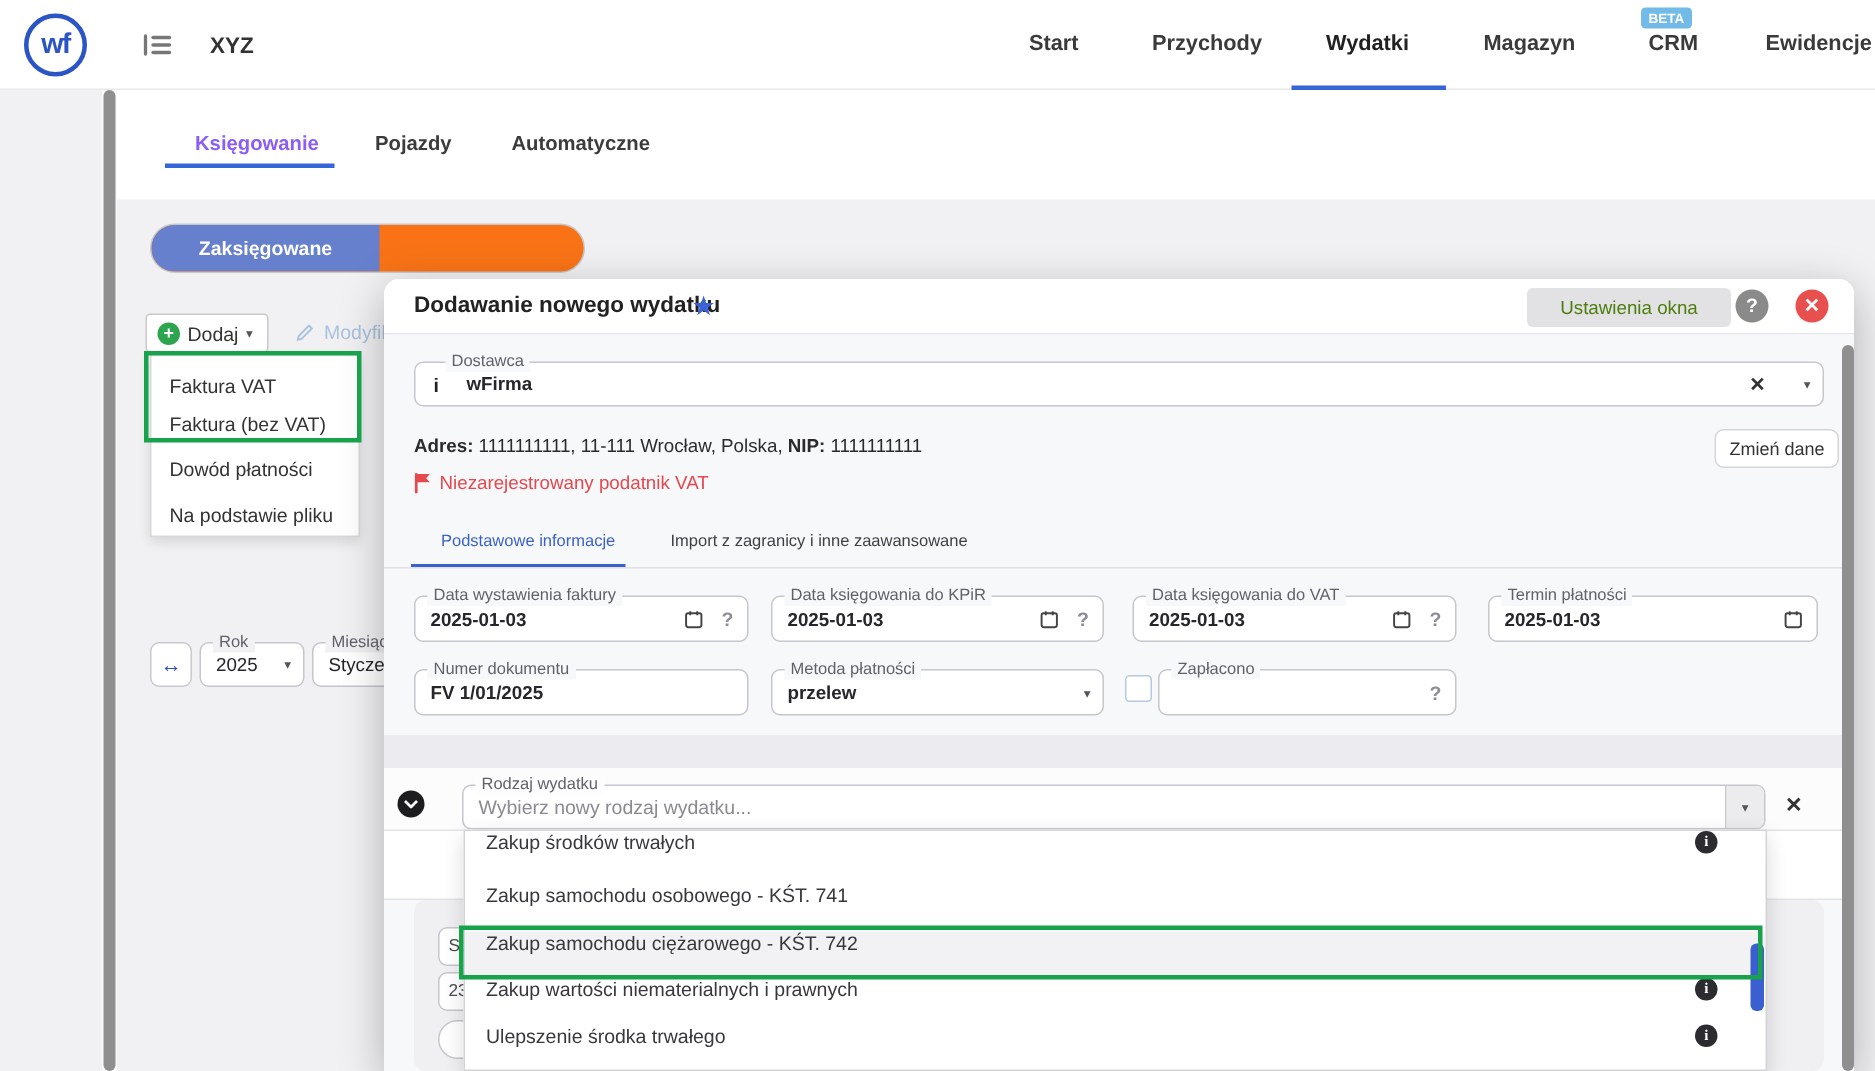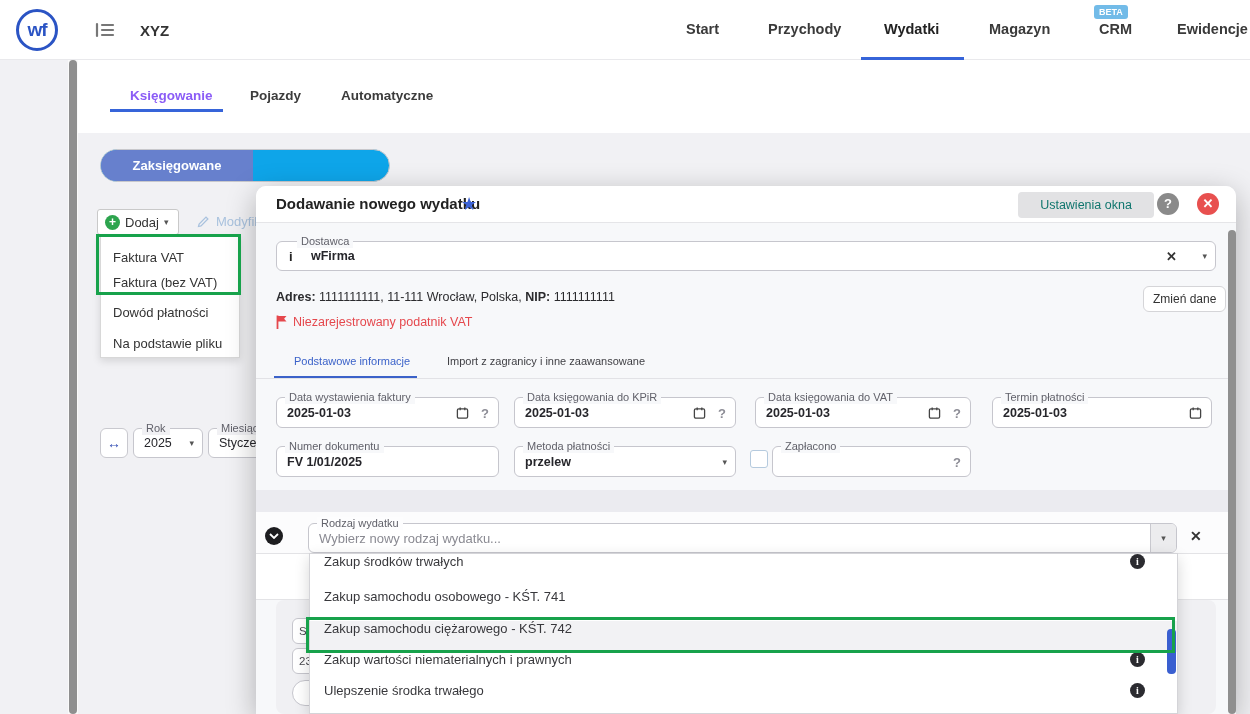--- a/index.html
+++ b/index.html
@@ -26,21 +26,21 @@
   .sscroll .thumb { position:absolute; left:1px; top:0; width:8px; height:654px; background:#8f8f8f; border-radius:4px; }
 
   
   .main-top { position:absolute; left:78px; top:60px; width:1172px; height:73px; background:#fff; z-index:4; }
   .main-gray { position:absolute; left:78px; top:133px; width:1172px; height:581px; background:#f1f1f4; z-index:4; }
 
   .pagetab { position:absolute; top:88px; font-size:13.5px; font-weight:bold; color:#3c3c3c; z-index:6; cursor:pointer; }
   .pagetab-underline { position:absolute; left:110px; top:109px; width:113px; height:3px; background:#3664d9; z-index:6; }
 
   .segmented { position:absolute; left:100px; top:149px; width:290px; height:33px; border-radius:17px; z-index:6;
-               border:1px solid #c8c8cc; background:#0ea5e9; overflow:hidden; display:flex;gap:24px; }
+               border:1px solid #c8c8cc; background:#f97316; overflow:hidden; display:flex;gap:24px; }
   .seg-a { width:152px; height:100%; background:#6780cd; color:#fff; font-size:13px; font-weight:bold;
            display:flex; align-items:center; justify-content:center; cursor:pointer; }
   .seg-b { flex:1; color:#333; font-size:13px; display:flex; align-items:center; justify-content:center; cursor:pointer; }
 
   .addbtn { position:absolute; left:97px; top:209px; width:82px; height:26px; background:#fff; border:1px solid #c9c9c9;
             border-radius:3px; display:flex; align-items:center; gap:5px; padding:0 7px; z-index:7; cursor:pointer; }
   .pluscirc { width:15px; height:15px; border-radius:50%; background:#2da44e; color:#fff; font-size:12px; font-weight:bold;
               line-height:14px; text-align:center; flex:0 0 auto; }
   .addbtn .lbl { font-size:13px; color:#333; }
   .caret { font-size:9px; color:#555; }
@@ -68,21 +68,21 @@
   .fcal.only { right:9px; }
 
   
   .modal { position:absolute; left:256px; top:186px; width:980px; height:528px; background:#f7f8fa; z-index:10;
            border-radius:10px 10px 0 0; box-shadow:0 8px 30px rgba(0,0,0,.28); }
   .mhead { position:absolute; left:0; top:0; width:980px; height:37px; background:#fff; border-radius:10px 10px 0 0;
            border-bottom:1px solid #e5e5e8; }
   .mtitle { position:absolute; left:20px; top:9px; font-size:15px; font-weight:bold; color:#222; }
   .mstar { position:absolute; left:205px; top:7px; font-size:18px; color:#3b62d6; cursor:pointer; }
   .msettings { position:absolute; left:762px; top:6px; width:136px; height:26px; background:#e2e2e4; border:none;
-               border-radius:4px; font-size:12.5px; color:#0f766e; font-family:"Liberation Sans",sans-serif; cursor:pointer; }
+               border-radius:4px; font-size:12.5px; color:#4d7c0f; font-family:"Liberation Sans",sans-serif; cursor:pointer; }
   .circbtn { position:absolute; top:7px; width:22px; height:22px; border-radius:50%; color:#fff; font-size:13px;
              font-weight:bold; text-align:center; line-height:22px; cursor:pointer; }
   .mhelp { left:901px; background:#8a8a8a; }
   .mclose { left:941px; background:#e8504f; }
 
   .addr { position:absolute; left:20px; top:104px; font-size:12.5px; color:#2b2b2e; }
   .addr b { font-weight:bold; }
   .changebtn { position:absolute; left:887px; top:100px; height:26px; padding:0 9px; background:#fff;
                border:1px solid #d5d5d8; border-radius:6px; font-size:12px; color:#333;
                font-family:Liberation Sans, sans-serif; cursor:pointer; }

